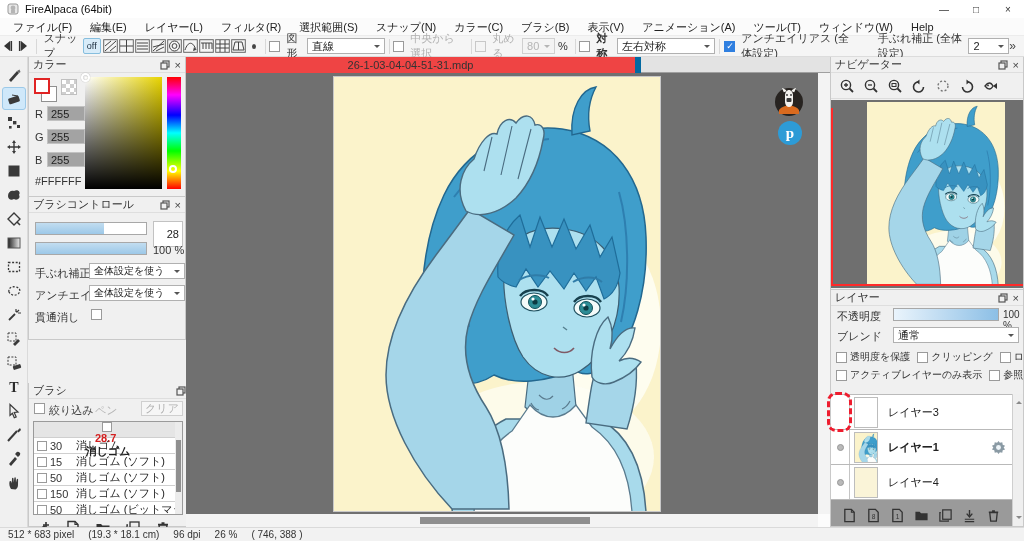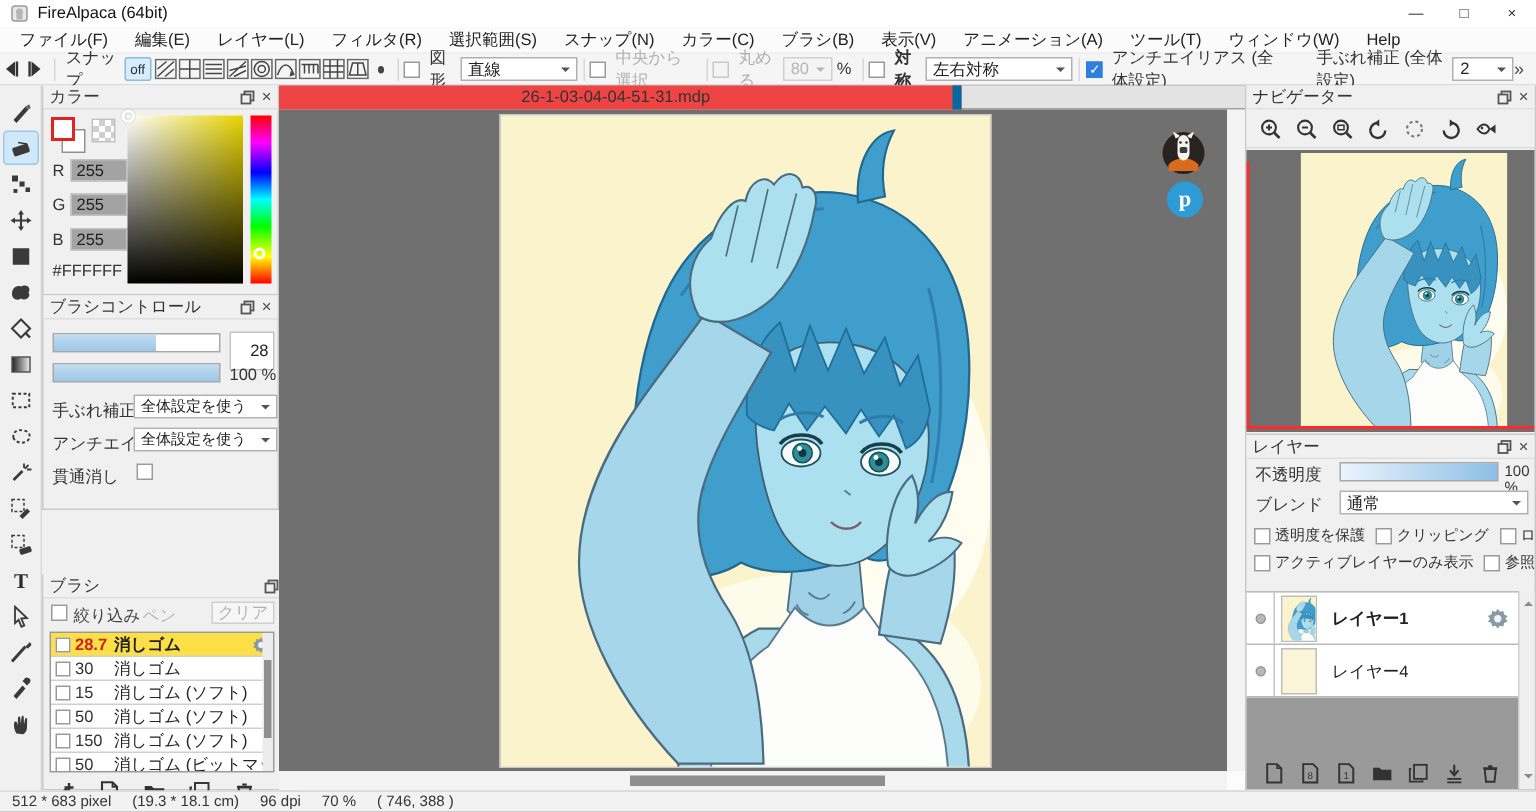--- a/index.html
+++ b/index.html
@@ -72,21 +72,21 @@
   .valbox { position:absolute; left:124px; width:30px; height:15px; background:#fff; border:1px solid #c2c2c2; display:flex; align-items:center; justify-content:flex-end; padding:12px 3px; }
   .ctl-label { position:absolute; left:6px; color:#333; }
   .ctl-ddl { position:absolute; left:60px; width:96px; font-size:10px; }
 
   
   .brushlist { position:absolute; left:4px; top:22px; width:150px; height:94px; border:1px solid #9a9a9a; background:#fff; overflow:hidden; }
   .brow { height:16px; display:flex; align-items:center; border-bottom:1px solid #cfcfcf; padding:0 2px; background:#fff; }
   .brow .bc { width:10px; height:10px; border:1px solid #9a9a9a; background:#fff; margin:0 3px 0 1px; flex:none; }
   .brow .bsize { width:26px; color:#333; flex:none; }
   .brow .bname { flex:1; white-space:nowrap; color:#222; }
-  .brow.sel { background:#fde047; font-weight:bold; }
+  .brow.sel { background:#e5e5e5; font-weight:bold;flex-direction:column; }
   .brow.sel .bsize { color:#d42020; }
   .bscroll { position:absolute; right:0; top:0; width:7px; height:94px; background:#ececec; }
   .bscroll .thumb { position:absolute; left:1px; top:18px; width:5px; height:52px; background:#8f8f8f; }
   .icorow svg { width:16px; height:16px; }
 
   
   .canvaswrap { left:186px; top:57px; width:644px; height:470px; background:#707070; }
   .tabstrip { position:absolute; left:0; top:0; width:644px; height:16px; background:#e3e3e3; border-bottom:1px solid #9f9f9f; }
   .tab { position:absolute; left:0; top:0; width:455px; height:16px; background:#ef4444; border-right:6px solid #0369a1; display:flex; align-items:center; justify-content:center; color:#333; }
   .artframe { position:absolute; left:147px; top:19px; width:328px; height:436px; border:1px solid #c8c8c8; overflow:hidden; background:#FBF3CB; }
@@ -704,20 +704,28 @@
             <span class="cbx"></span>
             <span>アクティブレイヤーのみ表示</span>
           </span>
         <span class="chk-lab">
             <span class="cbx"></span>
             <span>参照</span>
           </span>
       </div>
 
       <div class="layerlist">
+        <div class="lrow">
+          <div class="viscell"></div>
+          <div class="annot"></div>
+          <div class="lthumbcell">
+              <div class="lthumb checker"></div>
+            </div>
+          <span class="lname">レイヤー3</span>
+        </div>
         <div class="lrow sel">
           <div class="viscell">
               <span class="eyedot"></span>
             </div>
           <div class="lthumbcell">
               <div class="lthumb"><svg width="24" height="31" viewBox="0 0 328 436" preserveAspectRatio="none">
                   <use href="#art"></use>
                 </svg></div>
             </div>
           <span class="lname">レイヤー1</span>
@@ -783,17 +791,17 @@
             </svg>
           </span>
       </div>
     </div>
   </div>
 
   <div class="abs statusbar">
     <span>512 * 683 pixel</span>
     <span>(19.3 * 18.1 cm)</span>
     <span>96 dpi</span>
-    <span>70 %</span>
+    <span>26 %</span>
     <span>( 746, 388 )</span>
   </div>
 
 </div>
 
 </body></html>

